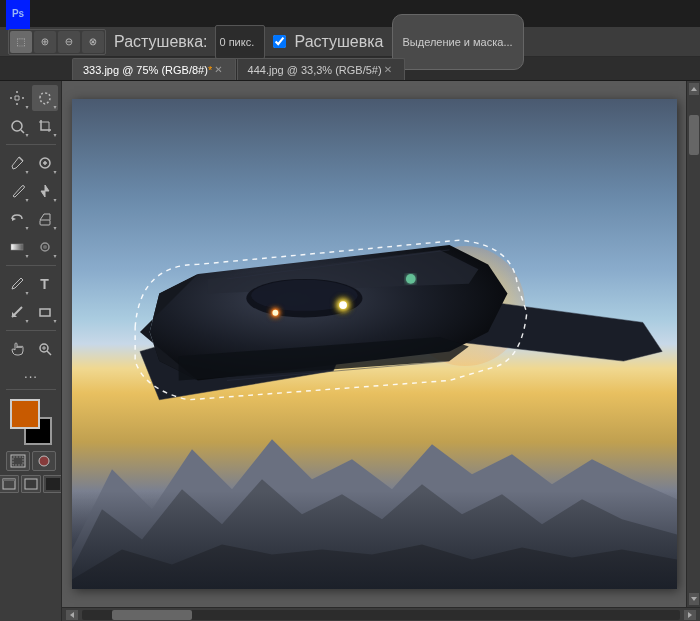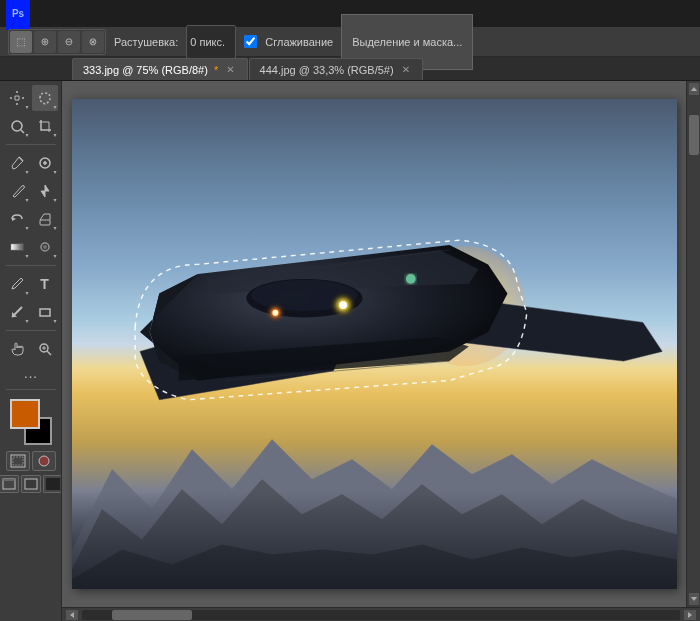--- a/index.html
+++ b/index.html
@@ -52,60 +52,59 @@
       width: 22px; height: 22px;
       background: #4a4a4a;
       border: none;
       border-radius: 2px;
       cursor: pointer;
       display: flex; align-items: center; justify-content: center;
       color: #bbb;
       font-size: 10px;
     }
     .tool-btn.active { background: #6a6a6a; }
-    .options-bar label { color: #ccc; font-size: 11px; }
+    .options-bar label { color: #ccc; font-size: 16px; }
     .options-bar input[type=text] {
       background: #2c2c2c;
       border: 1px solid #555;
       color: #ccc;
       width: 50px; height: 20px;
       font-size: 11px;
       padding: 16px 3px;
       border-radius: 2px;
     }
     .options-bar input[type=checkbox] { cursor: pointer; }
     .mask-btn {
       background: #4a4a4a;
       border: 1px solid #666;
       color: #ccc;
       padding: 21px 10px;
       font-size: 11px;
       cursor: pointer;
-      border-radius: 0;
+      border-radius: 10px;
       white-space: nowrap;
     }
 
     
     .tab-bar {
       height: 24px;
       background: #2d2d2d;
       display: flex;
       align-items: flex-end;
       padding-left: 72px;
       border-bottom: 1px solid #1a1a1a;
     }
     .tab {
       height: 22px;
       background: #3c3c3c;
       border: 1px solid #555;
       border-bottom: none;
       padding: 0 10px;
       display: flex;
       align-items: center;
-      gap: 6px;
       font-size: 11px;
       color: #ccc;
       cursor: pointer;
       white-space: nowrap;
       margin-right: 1px;
       border-radius: 2px 2px 0 0;
     }
     .tab.active {
       background: #4a4a4a;
       color: #fff;
@@ -328,21 +327,21 @@
 <div class="options-bar">
   <div class="tool-group">
     <button class="tool-btn active" title="New selection">⬚</button>
     <button class="tool-btn" title="Add to selection">⊕</button>
     <button class="tool-btn" title="Subtract">⊖</button>
     <button class="tool-btn" title="Intersect">⊗</button>
   </div>
   <label>Растушевка:</label>
   <input type="text" class="feather-input" value="0 пикс." style="">
   <input type="checkbox" checked="" style="">
-  <label>Сглаживание</label>
+  <label>Растушевка</label>
   <button class="mask-btn">Выделение и маска...</button>
 </div>
 
 <div class="tab-bar">
   <div class="tab active">
     <span>333.jpg @ 75% (RGB/8#)</span>
     <span style="color:#f90">*</span>
     <span class="tab-close">✕</span>
   </div>
   <div class="tab">

